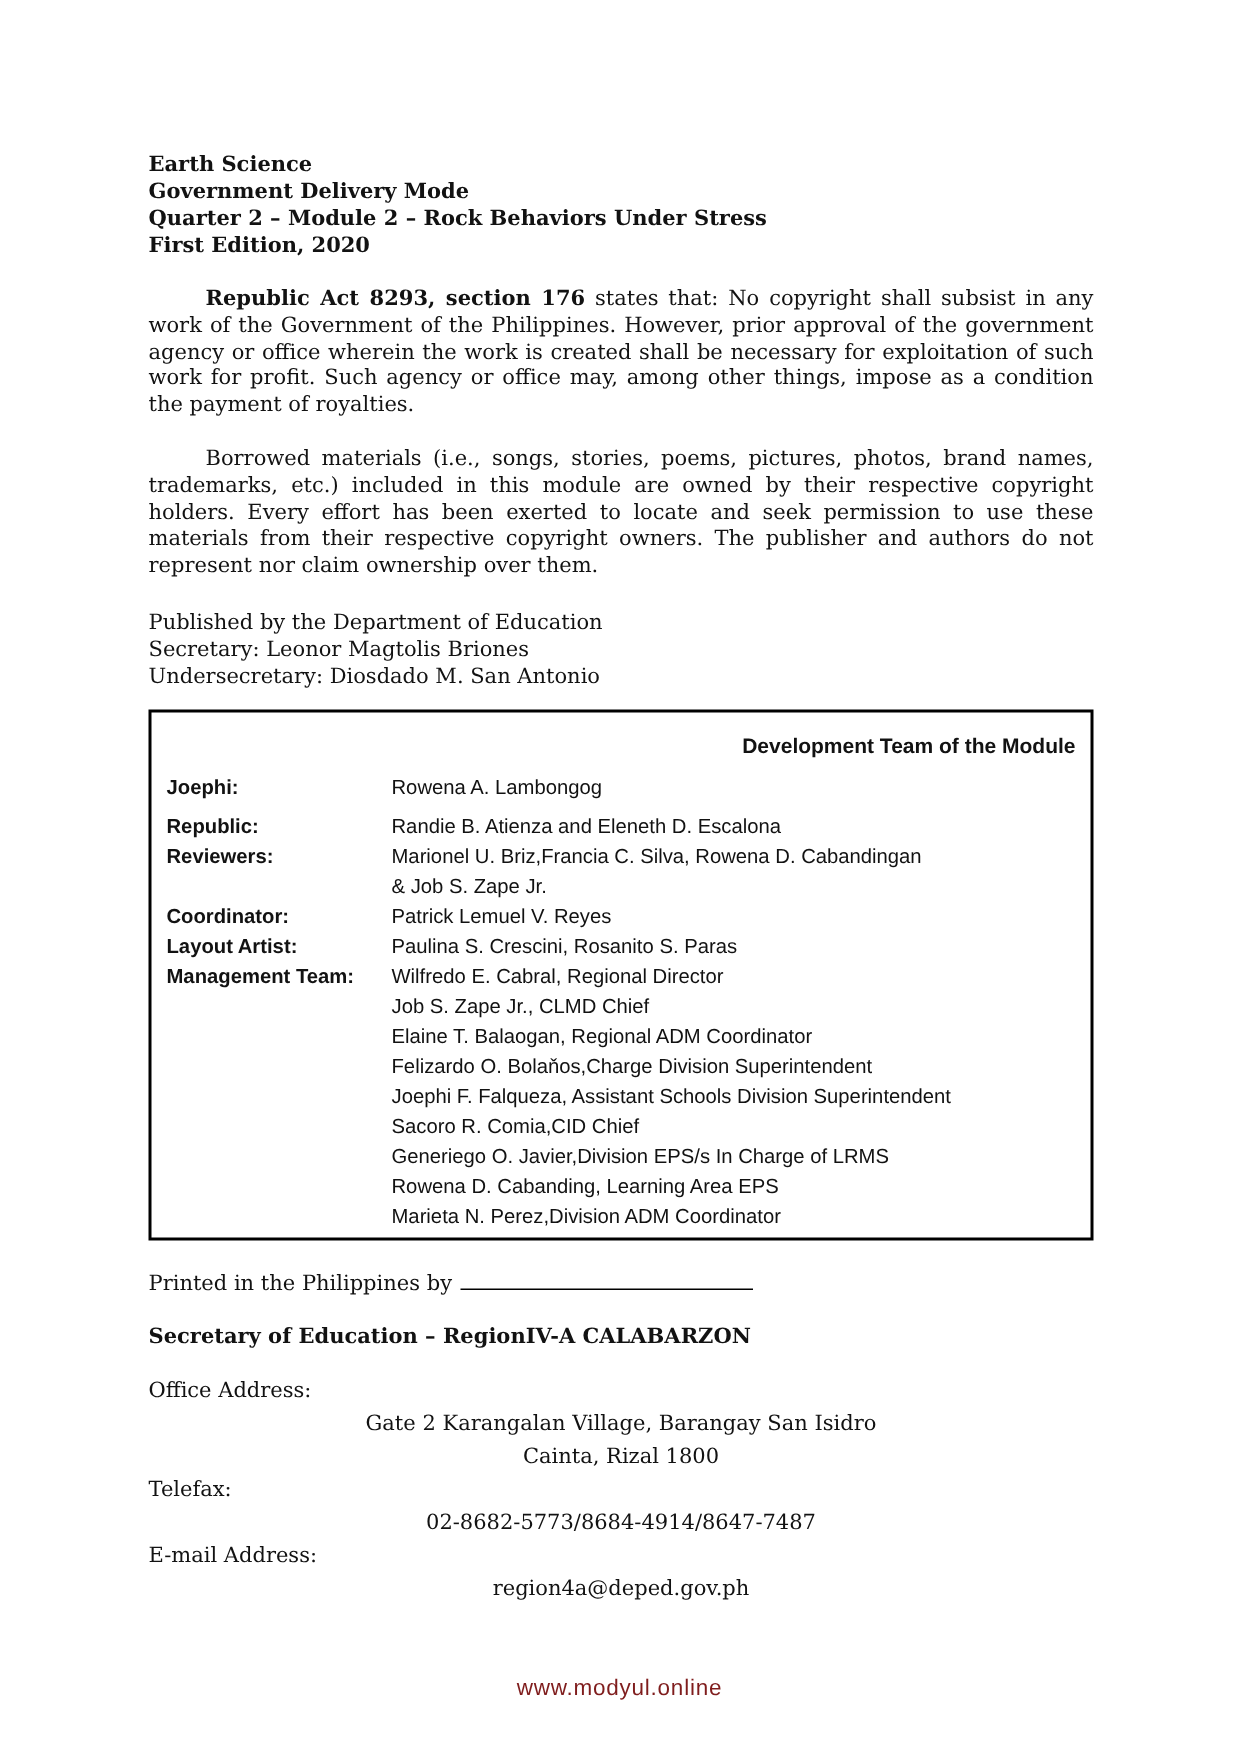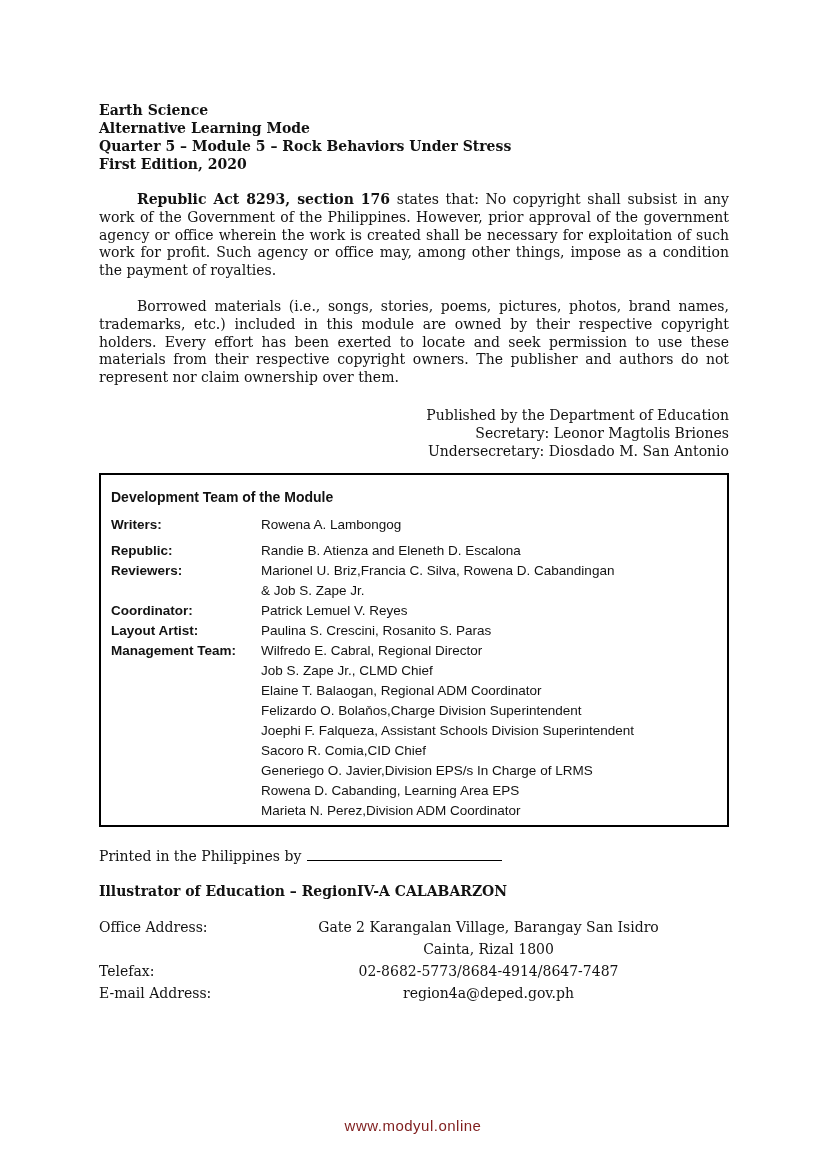--- a/index.html
+++ b/index.html
@@ -28,33 +28,32 @@
     font-size: 14px;
     line-height: 17.8px;
     text-align: justify;
     text-indent: 38px;
     margin: 18px 0 0 0;
   }
   .publisher {
     margin-top: 19px;
     font-size: 14px;
     line-height: 18px;
-    text-align: right;
   }
   .devbox {
     margin-top: 13px;
     box-sizing: border-box;
     width: 630px;
     border: 2px solid #000000;
     padding: 13px 10px 4px 10px;
     font-family: "Liberation Sans", sans-serif;
     font-size: 13.5px;
   }
   .devtitle {
-    text-align: left;
+    text-align: right;
     font-weight: bold;
     font-size: 14px;
     line-height: 18px;
     margin-bottom: 9px;
   }
   .trow { display: flex; line-height: 20px; }
   .tlabel { width: 150px; flex: none; font-weight: bold; }
   .tvals { flex: 1; }
   #dev-rows .trow:first-child { margin-bottom: 6px; }
   .printed {
@@ -70,21 +69,21 @@
     border-bottom: 1.5px solid #000000;
     margin-left: 6px;
   }
   .dept {
     margin: 17px 0 0 0;
     font-weight: bold;
     font-size: 14px;
     line-height: 18px;
   }
   .contact { margin-top: 16px; font-size: 14px; }
-  .crow { display: flex; line-height: 22px; }
+  .crow { display: flex; line-height: 22px; flex-direction: column; }
   .clabel { width: 149px; flex: none; }
   .cvals { flex: 1; text-align: center; }
   .watermark {
     position: absolute;
     left: 0;
     right: 0;
     top: 1117px;
     text-align: center;
     font-family: "Liberation Sans", sans-serif;
     font-size: 15px;
@@ -93,40 +92,40 @@
   }
 </style>
 </head>
 <body>
 
 <div class="page">
   <div class="content">
 
     <div class="module-header">
       <div>Earth Science</div>
-      <div>Alternative Learning Mode</div>
-      <div>Quarter 5 – Module 5 – Rock Behaviors Under Stress</div>
+      <div>Government Delivery Mode</div>
+      <div>Quarter 2 – Module 2 – Rock Behaviors Under Stress</div>
       <div>First Edition, 2020</div>
     </div>
 
     <p class="par"><b>Republic Act 8293, section 176</b><span> states that: No copyright shall subsist in any work of the Government of the Philippines. However, prior approval of the government agency or office wherein the work is created shall be necessary for exploitation of such work for profit. Such agency or office may, among other things, impose as a condition the payment of royalties.</span></p>
 
     <p class="par">Borrowed materials (i.e., songs, stories, poems, pictures, photos, brand names, trademarks, etc.) included in this module are owned by their respective copyright holders. Every effort has been exerted to locate and seek permission to use these materials from their respective copyright owners. The publisher and authors do not represent nor claim ownership over them.</p>
 
     <div class="publisher">
       <div>Published by the Department of Education</div>
       <div>Secretary: Leonor Magtolis Briones</div>
       <div>Undersecretary: Diosdado M. San Antonio</div>
     </div>
 
     <div class="devbox">
       <div class="devtitle">Development Team of the Module</div>
       <div id="dev-rows">
           <div class="trow">
-            <div class="tlabel">Writers:</div>
+            <div class="tlabel">Joephi:</div>
             <div class="tvals">
               <div>Rowena A. Lambongog</div>
             </div>
           </div>
           <div class="trow">
             <div class="tlabel">Republic:</div>
             <div class="tvals">
               <div>Randie B. Atienza and Eleneth D. Escalona</div>
             </div>
           </div>
@@ -161,21 +160,21 @@
               <div>Generiego O. Javier,Division EPS/s In Charge of LRMS</div>
               <div>Rowena D. Cabanding, Learning Area EPS</div>
               <div>Marieta N. Perez,Division ADM Coordinator</div>
             </div>
           </div>
         </div>
     </div>
 
     <p class="printed"><span>Printed in the Philippines by</span><span class="blank"></span></p>
 
-    <p class="dept">Illustrator of Education – RegionIV-A CALABARZON</p>
+    <p class="dept">Secretary of Education – RegionIV-A CALABARZON</p>
 
     <div class="contact" id="contact-rows">
         <div class="crow">
           <div class="clabel">Office Address:</div>
           <div class="cvals">
             <div>Gate 2 Karangalan Village, Barangay San Isidro</div>
             <div>Cainta, Rizal 1800</div>
           </div>
         </div>
         <div class="crow">

